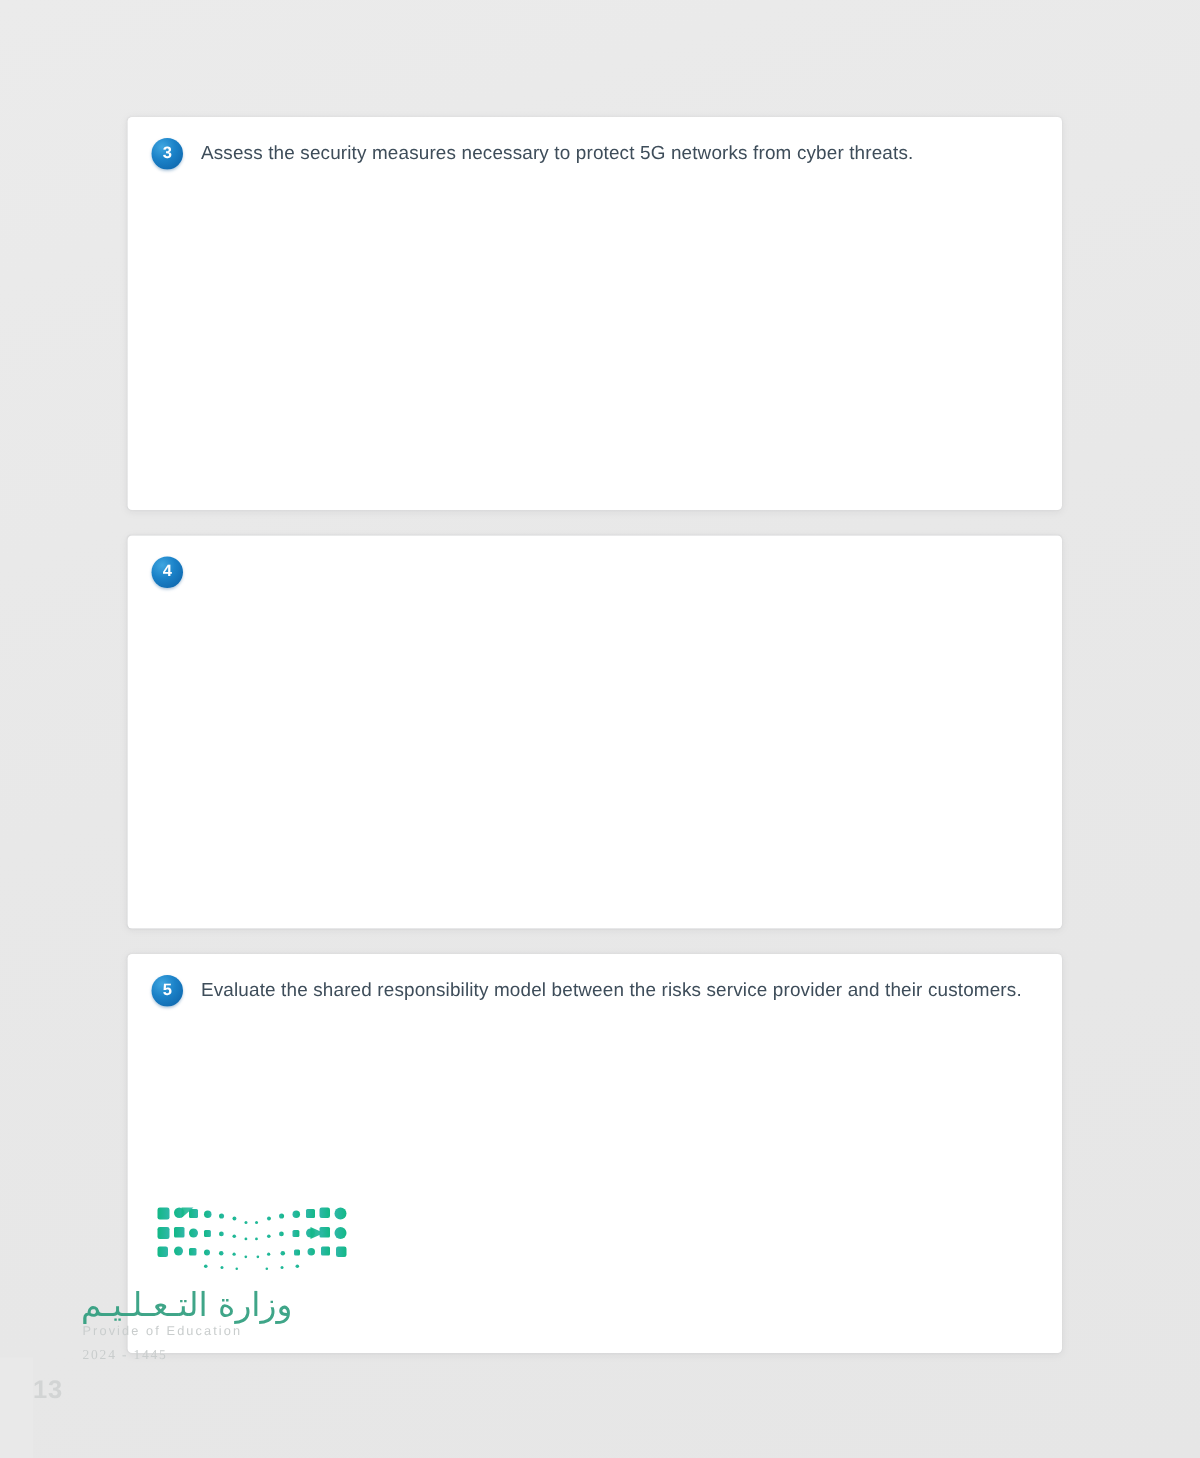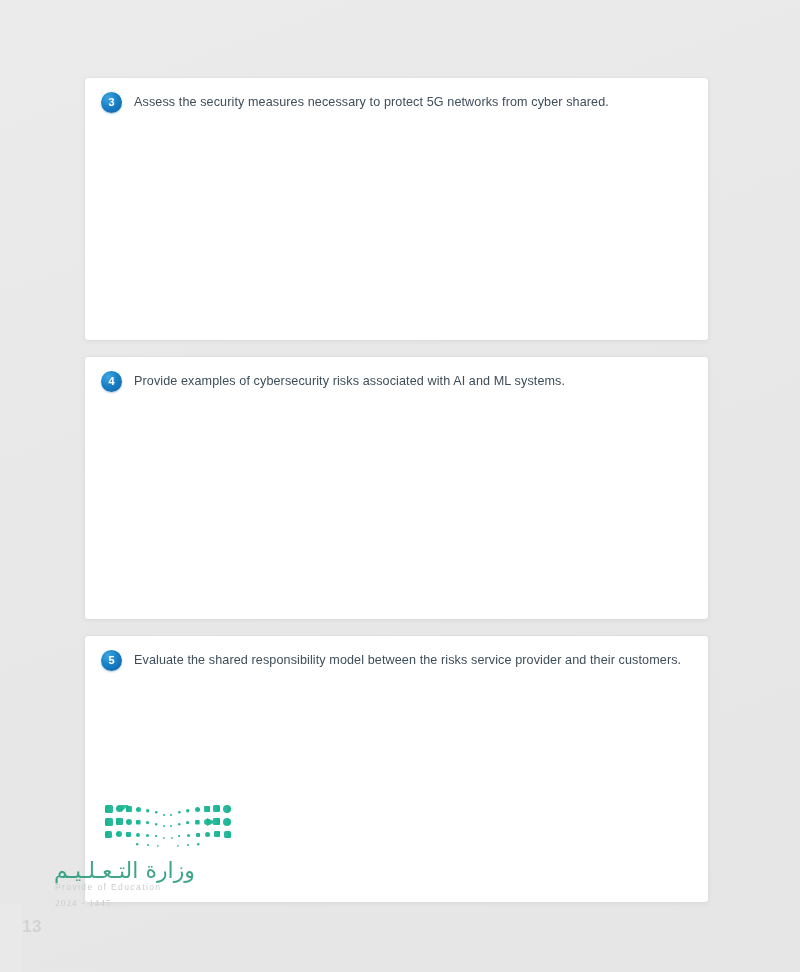--- a/index.html
+++ b/index.html
@@ -153,29 +153,28 @@
 </head>
 <body>
 
 <div id="page">
 
   <div id="sheet"></div>
 
   <div class="card c1">
     <div class="card-head">
       <div class="badge">3</div>
-      <div class="q-text">Assess the security measures necessary to protect 5G networks from cyber shared.</div>
+      <div class="q-text">Assess the security measures necessary to protect 5G networks from cyber threats.</div>
     </div>
     <div class="answer-space"></div>
   </div>
 
   <div class="card c2">
     <div class="card-head">
       <div class="badge">4</div>
-      <div class="q-text">Provide examples of cybersecurity risks associated with AI and ML systems.</div>
     </div>
     <div class="answer-space"></div>
   </div>
 
   <div class="card c3">
     <div class="card-head">
       <div class="badge">5</div>
       <div class="q-text">Evaluate the shared responsibility model between the risks service provider and their customers.</div>
     </div>
     <div class="answer-space"></div>

